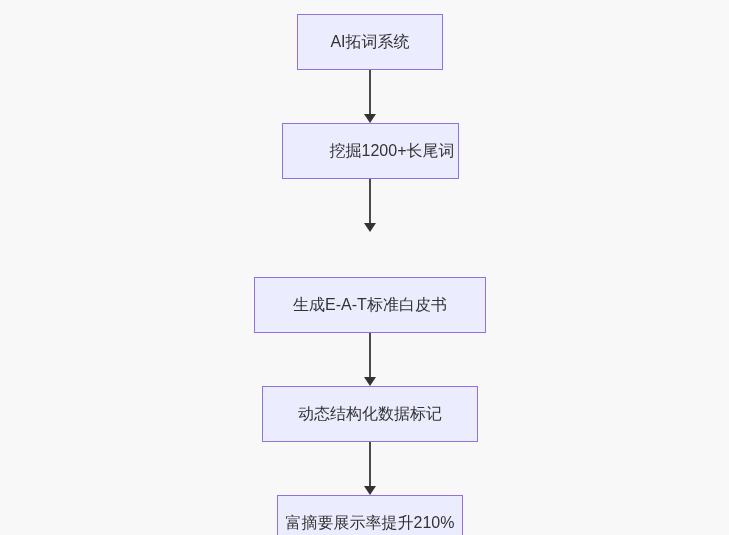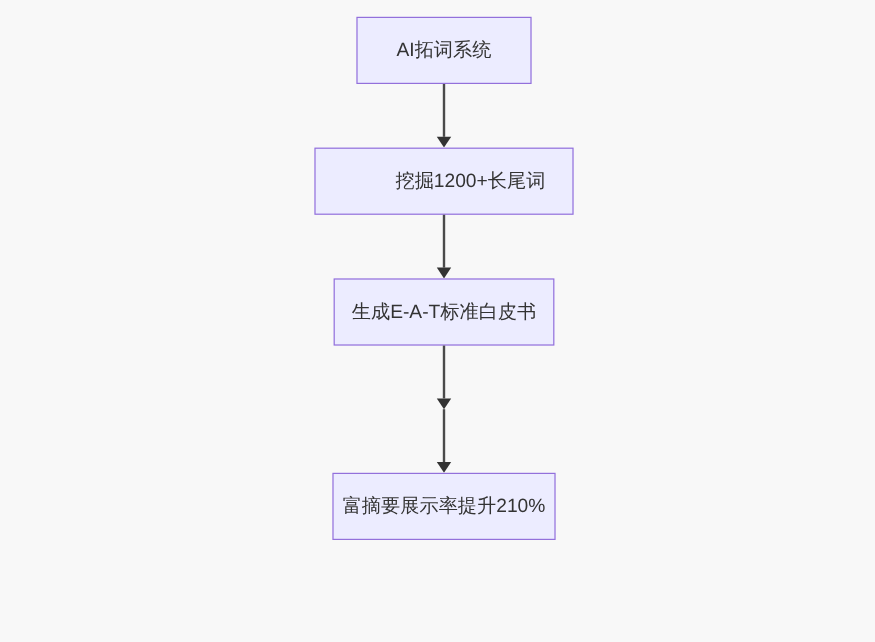--- a/index.html
+++ b/index.html
@@ -29,22 +29,22 @@
     background: #ECECFF;
     border: 1.5px solid #9370DB;
     color: #333333;
     font-size: 16px;
     display: flex;
     align-items: center;
     justify-content: center;
     white-space: nowrap;
   }
   .node.w1 { width: 146px; }
-  .node.w2 { width: 216px; padding-left: 44px; }
-  .node.w3 { width: 184px; }
+  .node.w2 { width: 177px; padding-left: 44px; }
+  .node.w3 { width: 232px; margin-top: 45px; }
   .node.w4 { width: 216px; }
   .node.w5 { width: 186px; }
   .edge {
     height: 53px;
     display: flex;
     flex-direction: column;
     align-items: center;
   }
   .edge-line {
     width: 2px;
@@ -78,20 +78,21 @@
     <div class="edge-head"></div>
   </div>
 
   <div class="node w3">生成E-A-T标准白皮书</div>
 
   <div class="edge">
     <div class="edge-line"></div>
     <div class="edge-head"></div>
   </div>
 
+  <div class="node w4">动态结构化数据标记</div>
 
   <div class="edge">
     <div class="edge-line"></div>
     <div class="edge-head"></div>
   </div>
 
   <div class="node w5">富摘要展示率提升210%</div>
 
 </div>
 

